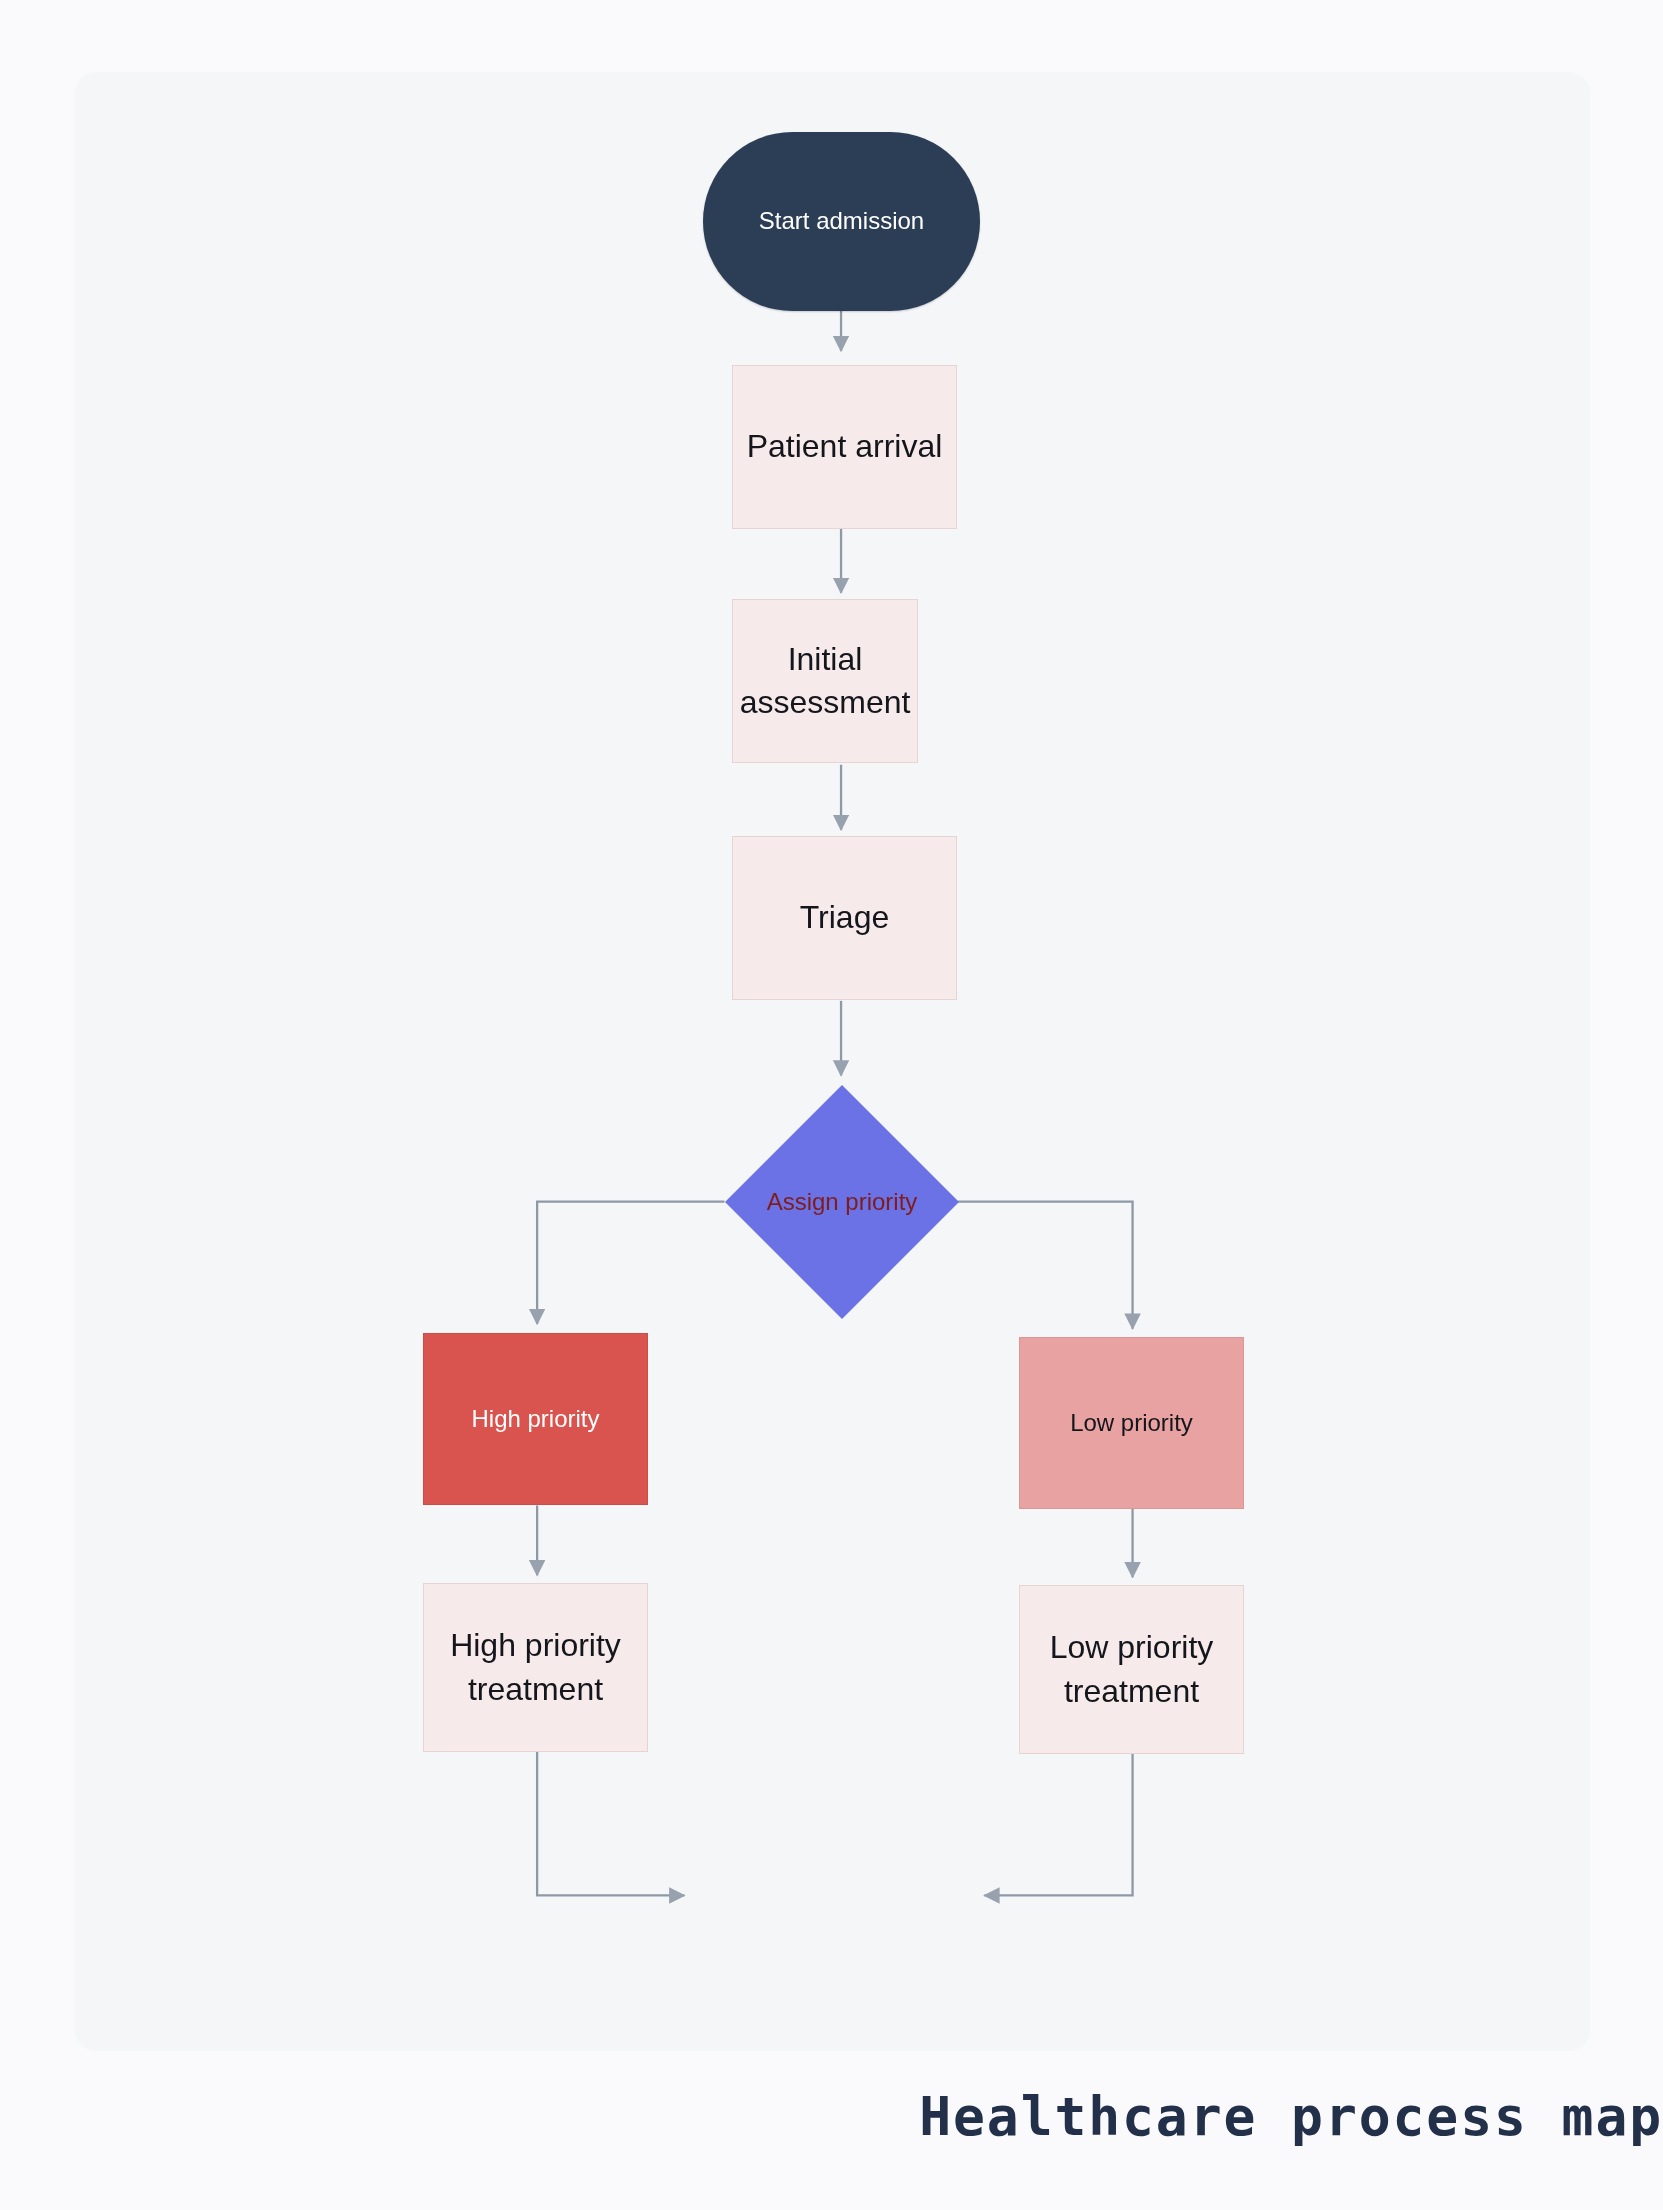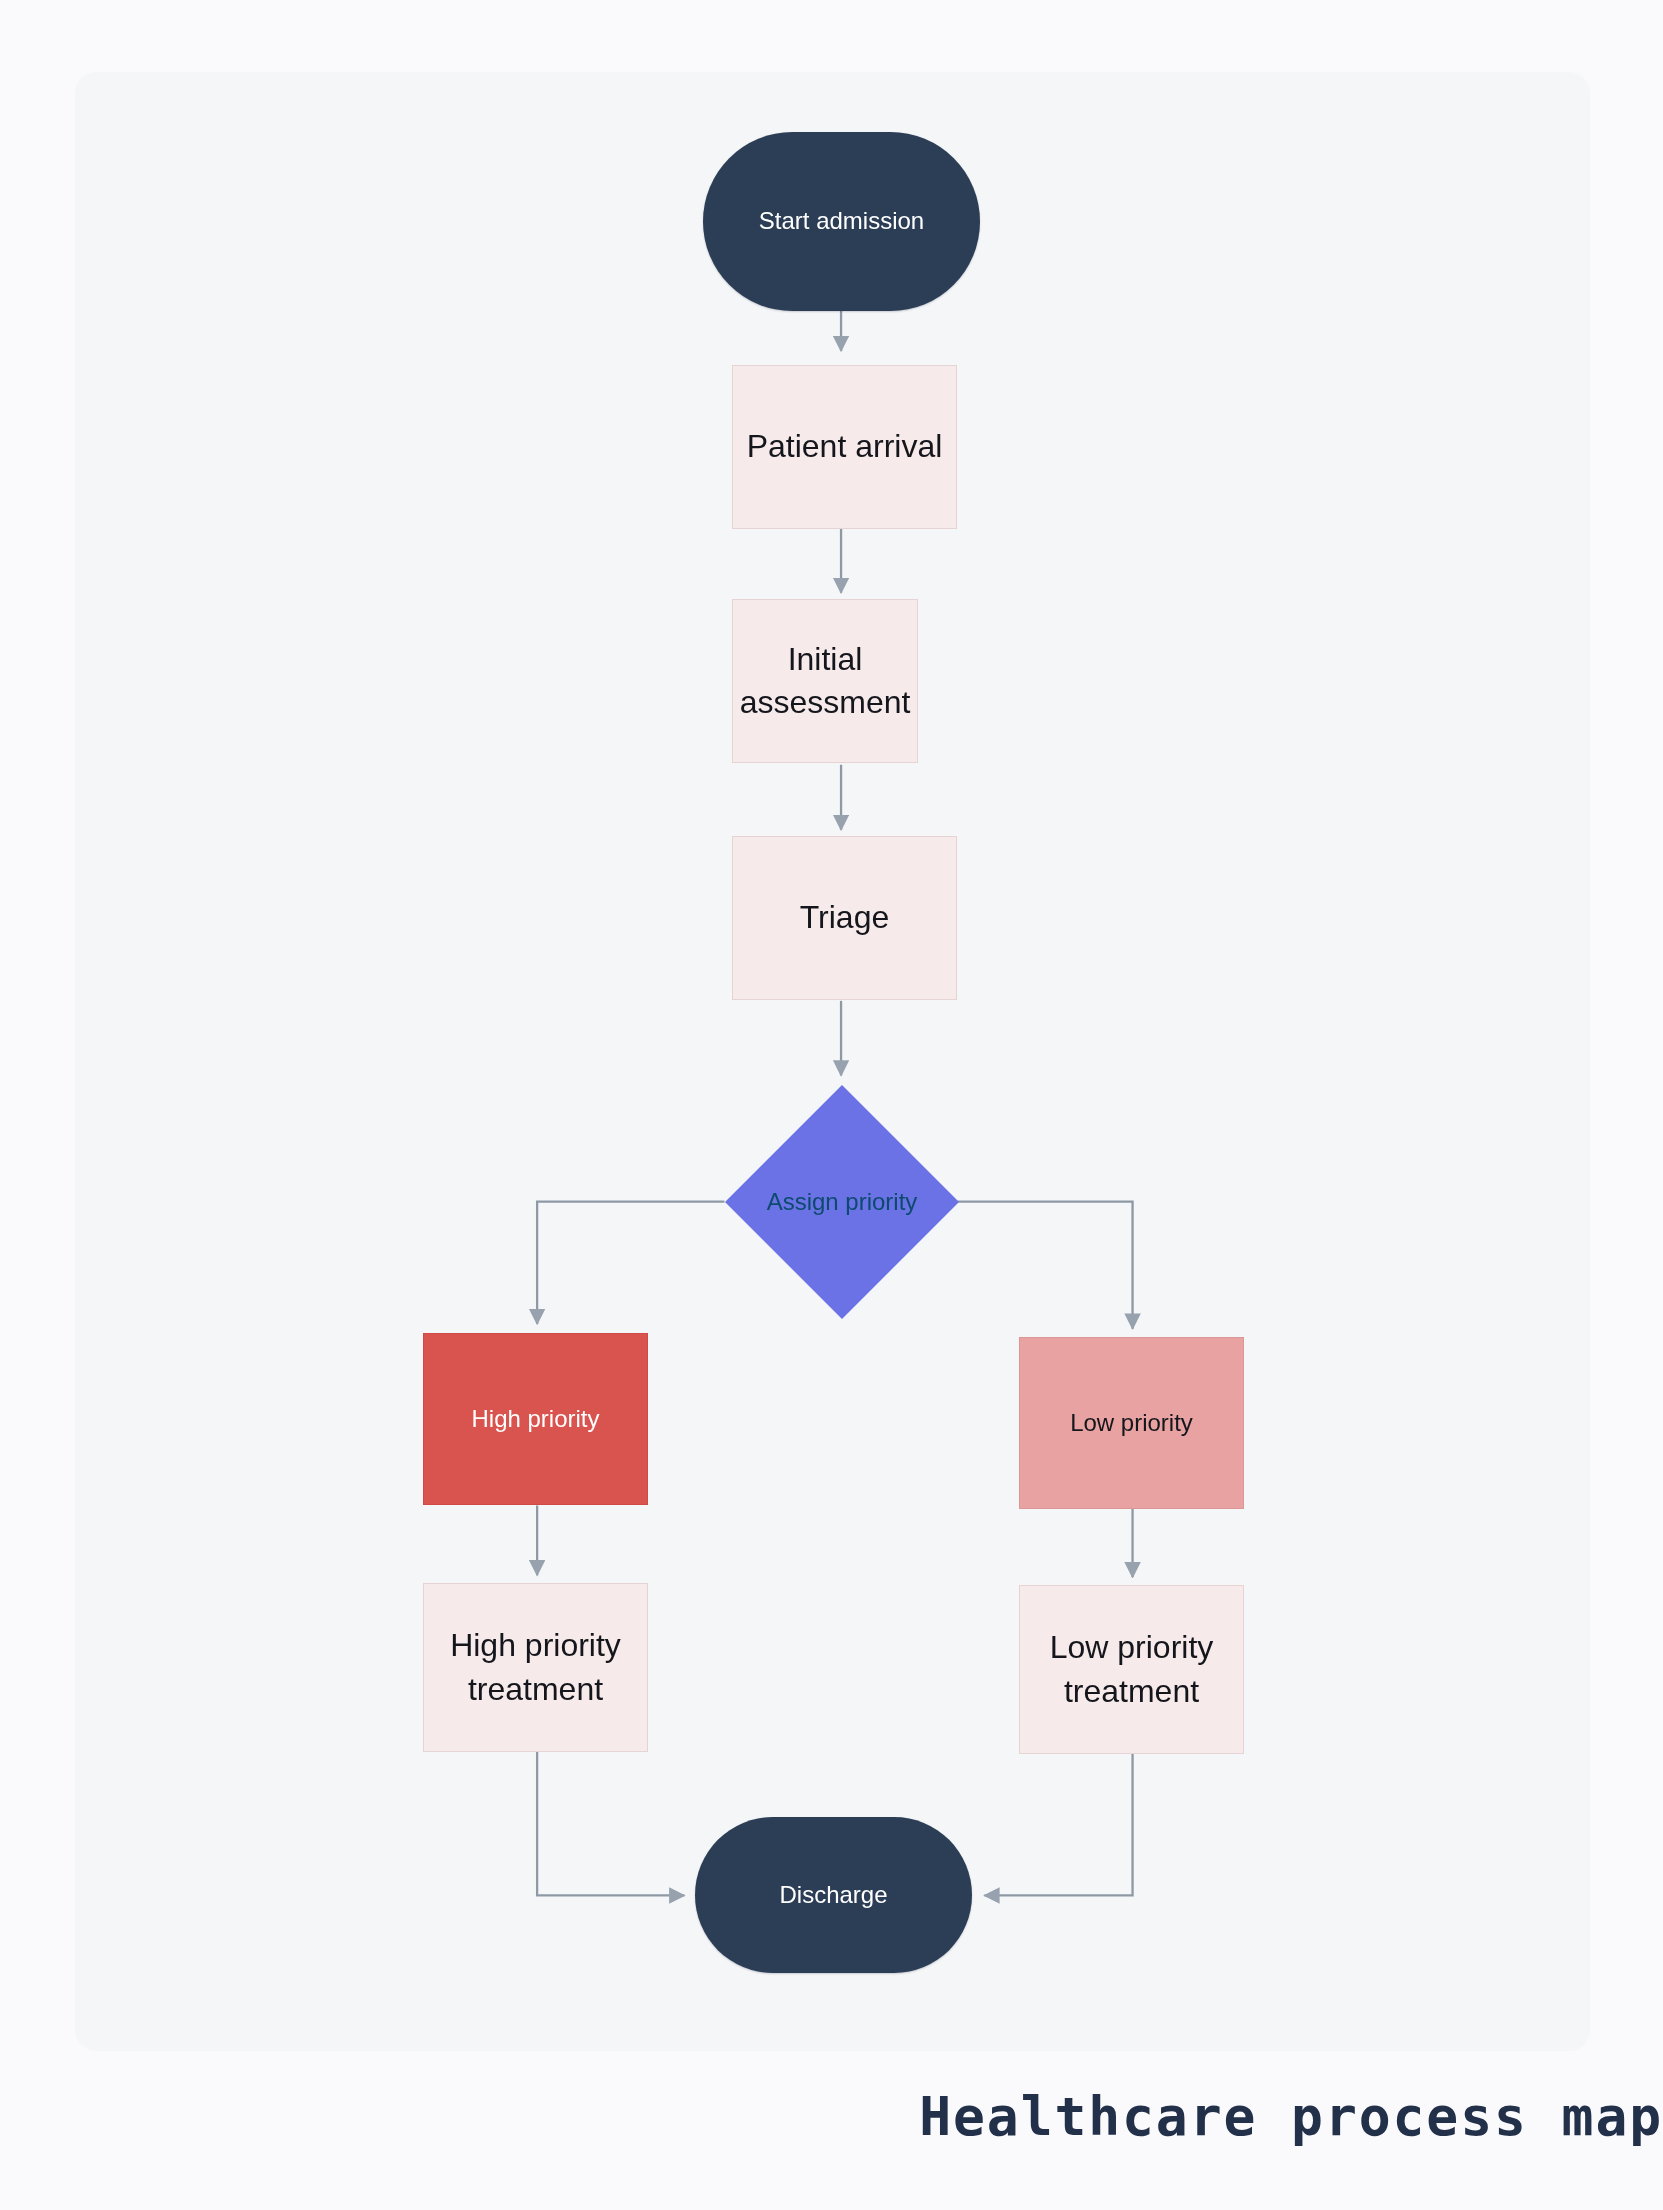--- a/index.html
+++ b/index.html
@@ -81,21 +81,21 @@
     top: 0;
     width: 100%;
     height: 100%;
     background: #6a72e6;
     transform: rotate(45deg) scale(0.7072);
     transform-origin: center center;
   }
   .node-decision-label {
     position: relative;
     z-index: 2;
-    color: #0c4a6e;
+    color: #7f1d1d;
     font-size: 24px;
     text-align: left;
     white-space: pre-line;
   }
 
   .node-high {
     background: #d9534f;
     border: 1px solid #d14a46;
     color: #ffffff;
     font-size: 24px;
@@ -193,20 +193,17 @@
   <div class="node node-process" style="left:423px; top:1583px; width:225px; height:169px;">
     <span>High priority
 treatment</span>
   </div>
 
   <div class="node node-process" style="left:1019px; top:1585px; width:225px; height:169px;">
     <span>Low priority
 treatment</span>
   </div>
 
-  <div class="node node-terminal" style="left:695px; top:1817px; width:277px; height:156px;">
-    <span>Discharge</span>
-  </div>
 
   <div id="caption">Healthcare process map</div>
 
 </div>
 
 
 </body></html>

